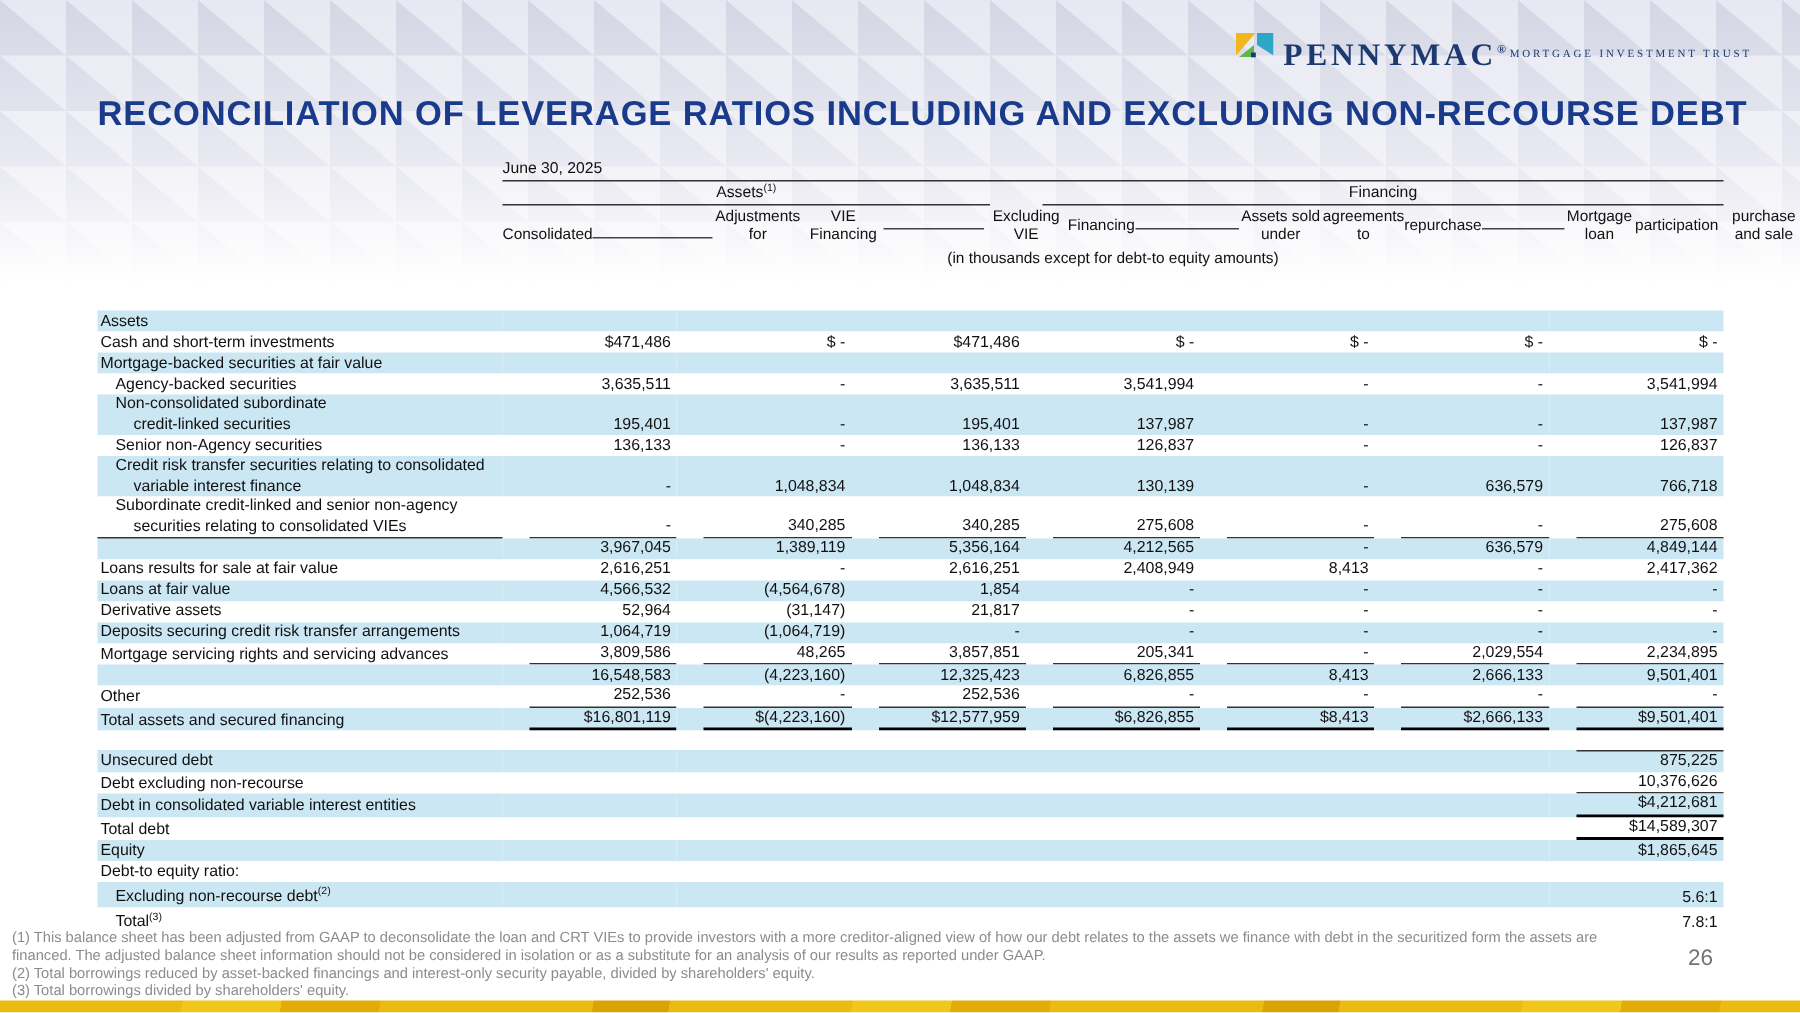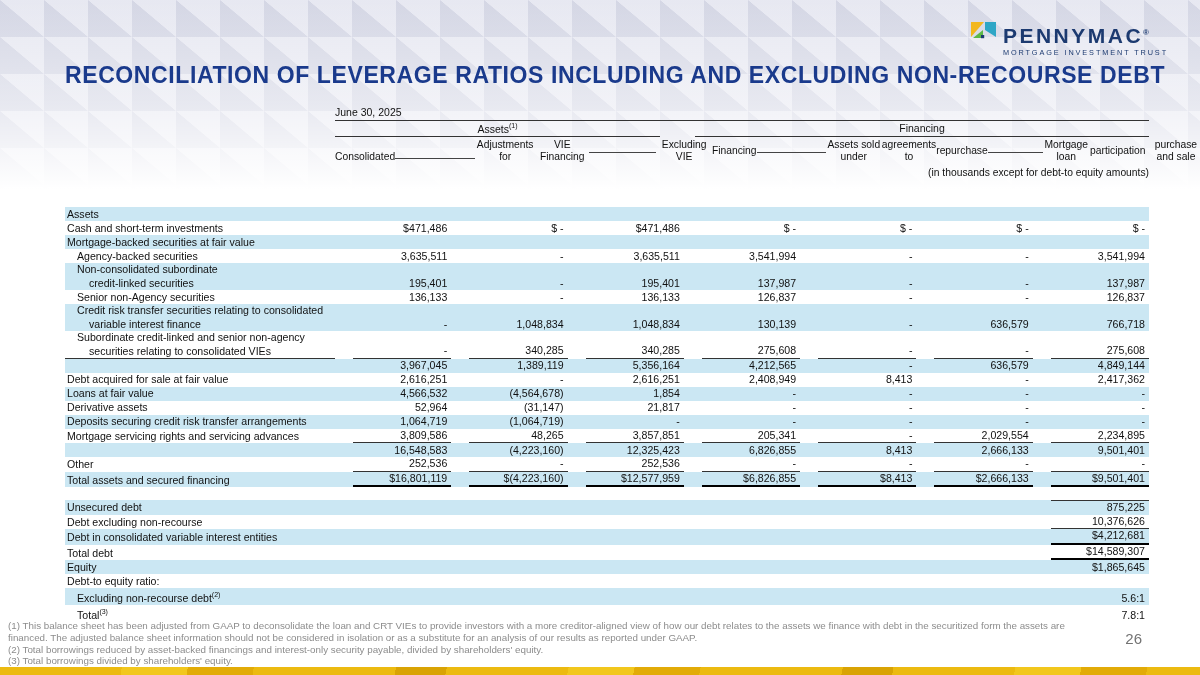--- a/index.html
+++ b/index.html
@@ -9,21 +9,21 @@
   
   .bg-pattern { position:absolute; top:0; left:0; width:1200px; height:190px;
     background-color:#e6e7f1;
     background-image:linear-gradient(to top right, rgba(203,205,222,0.65) 49.5%, rgba(236,237,245,0.15) 50.5%);
     background-size:44px 37px; }
   .bg-pattern::after { content:""; position:absolute; inset:0;
     background:linear-gradient(180deg, rgba(255,255,255,0) 0%, rgba(255,255,255,0.45) 55%, #ffffff 100%); }
 
   
   .logo { position:absolute; top:22px; right:28px; display:flex; align-items:flex-start; gap:7px; }
-  .logo-text { display:flex; flex-direction:column; align-items:flex-start; }
+  .logo-text { display:flex; flex-direction:row; align-items:center;font-family:Liberation Serif, serif; }
   .logo-brand { font-size:21px; font-weight:bold; letter-spacing:2.5px; color:#1c3a70; line-height:22px; }
   .logo-brand sup { font-size:8px; }
   .logo-sub { font-size:7.3px; letter-spacing:1.9px; color:#1c3a70; margin-top:1px; margin-right:4px; }
 
   
   .title { position:absolute; left:65px; top:62px; width:1090px; font-size:23px; font-weight:bold;
     letter-spacing:0.6px; color:#1a3a8c; white-space:nowrap; }
 
   
   .thead { position:absolute; left:65px; top:106px; width:1084px; display:flex; }
@@ -32,21 +32,21 @@
   .h-date { font-size:10.5px; color:#111; padding-bottom:2px; border-bottom:1.2px solid #333; }
   .h-groups { display:flex; margin-top:1px; }
   .h-group { text-align:center; font-size:10.5px; color:#111; padding-bottom:1px; border-bottom:1.2px solid #333; }
   .h-group sup { font-size:7px; }
   .h-group.assets { width:325px; }
   .h-group.financing { margin-left:35px; flex:1; }
   .h-cols { display:flex; align-items:flex-end; margin-top:2px; }
   .h-col { flex:1; display:flex; flex-direction:row; justify-content:center; align-items:center; }
   .h-col .hline { font-size:10.3px; line-height:12.5px; color:#111; text-align:center; }
   .h-col .hrule { width:80px; border-bottom:1.5px solid #444; margin-top:3px; }
-  .h-units { text-align:right; font-size:10.3px; color:#111; margin-top:3px; margin-bottom:2px; }
+  .h-units { text-align:center; font-size:10.3px; color:#111; margin-top:3px; margin-bottom:2px; }
 
   
   .tbl-wrap { position:absolute; left:65px; top:207px; width:1084px; }
   table.lev { width:1084px; border-collapse:collapse; table-layout:fixed; }
   table.lev td { font-size:10.6px; color:#111; vertical-align:bottom; height:14px; padding:0; }
   col.c-label { width:270px; }
   tr.blue td { background:#cbe7f3; }
   tr.white td { background:#ffffff; }
   td.spacer { height:13px !important; background:#fff !important; }
   td.lbl .lline { line-height:13.5px; white-space:nowrap; }
@@ -386,21 +386,21 @@
             </td>
             <td class="num">
               <div class="v">636,579</div>
             </td>
             <td class="num">
               <div class="v">4,849,144</div>
             </td>
           </tr>
           <tr class="white">
             <td class="lbl ind0">
-              <div class="lline">Debt acquired for sale at fair value</div>
+              <div class="lline">Loans results for sale at fair value</div>
             </td>
             <td class="num">
               <div class="v">2,616,251</div>
             </td>
             <td class="num">
               <div class="v">-</div>
             </td>
             <td class="num">
               <div class="v">2,616,251</div>
             </td>

